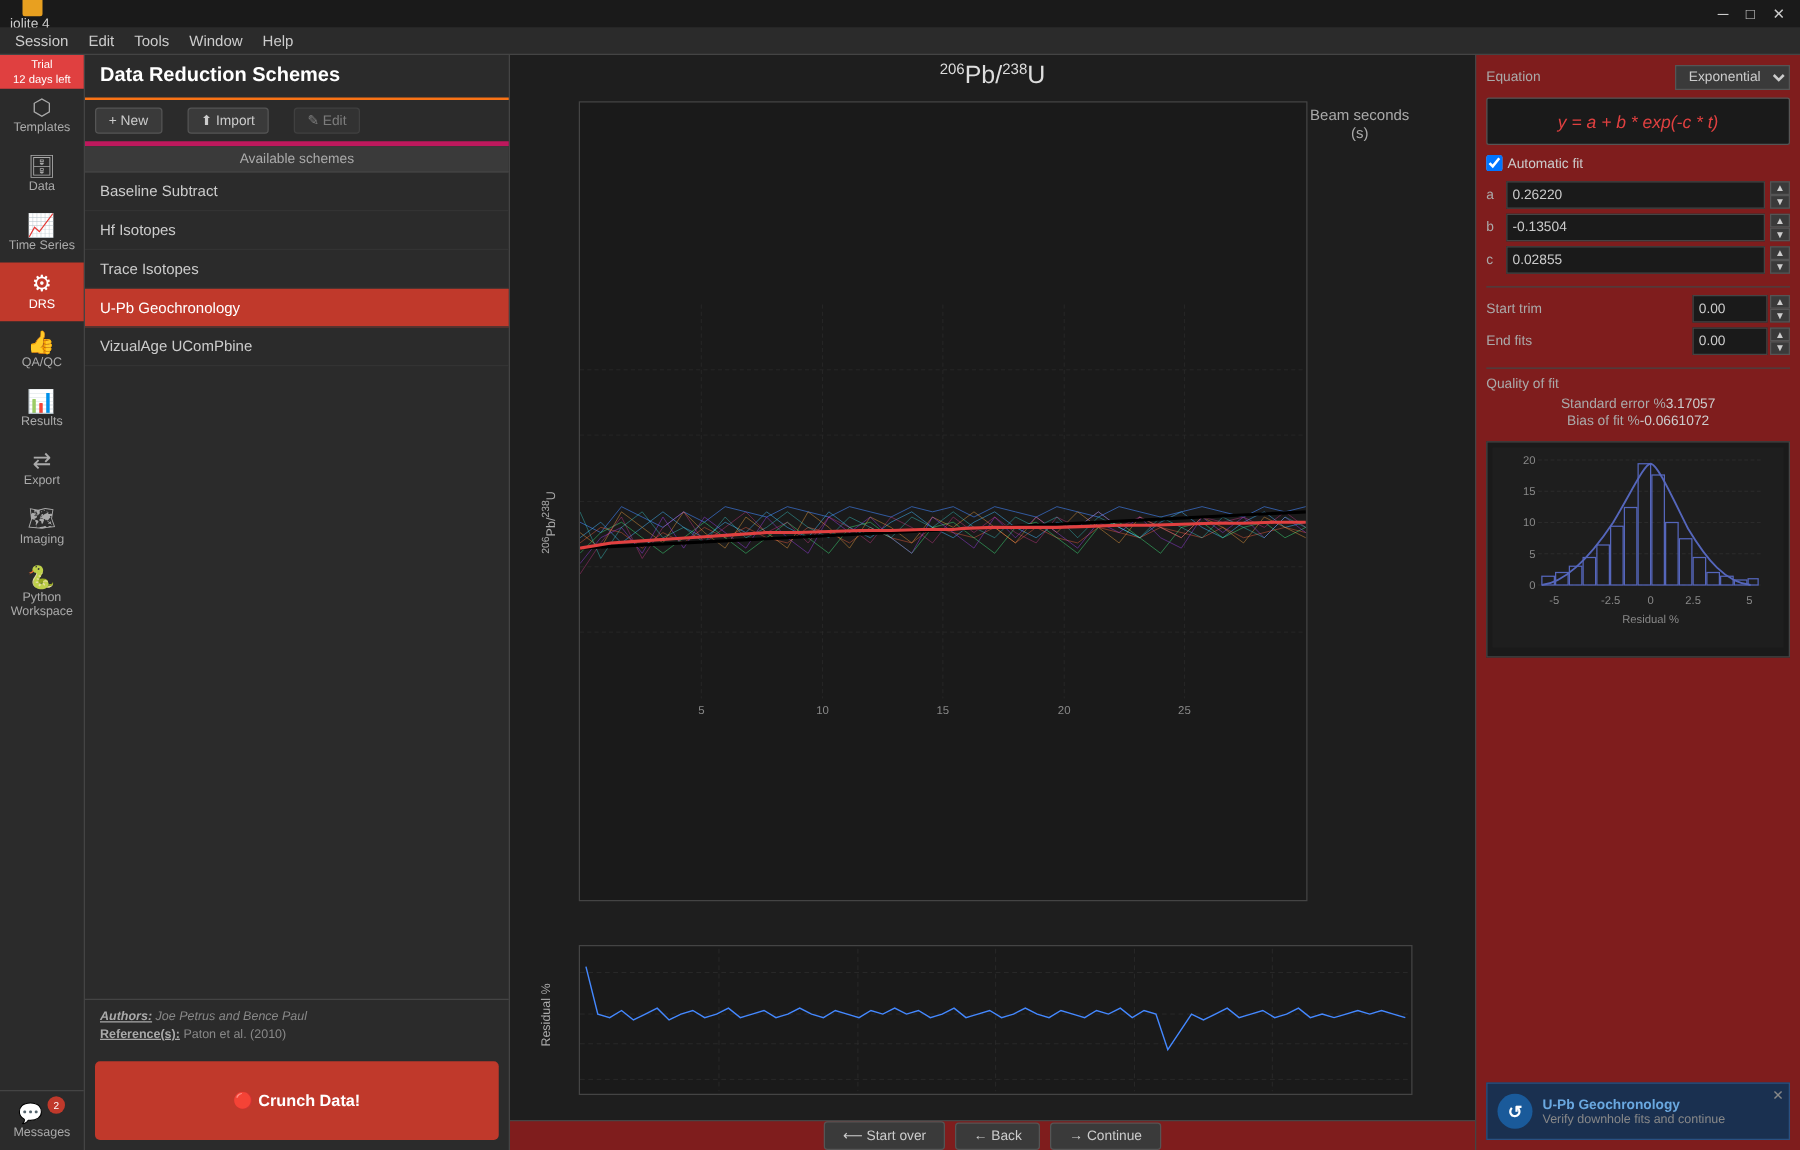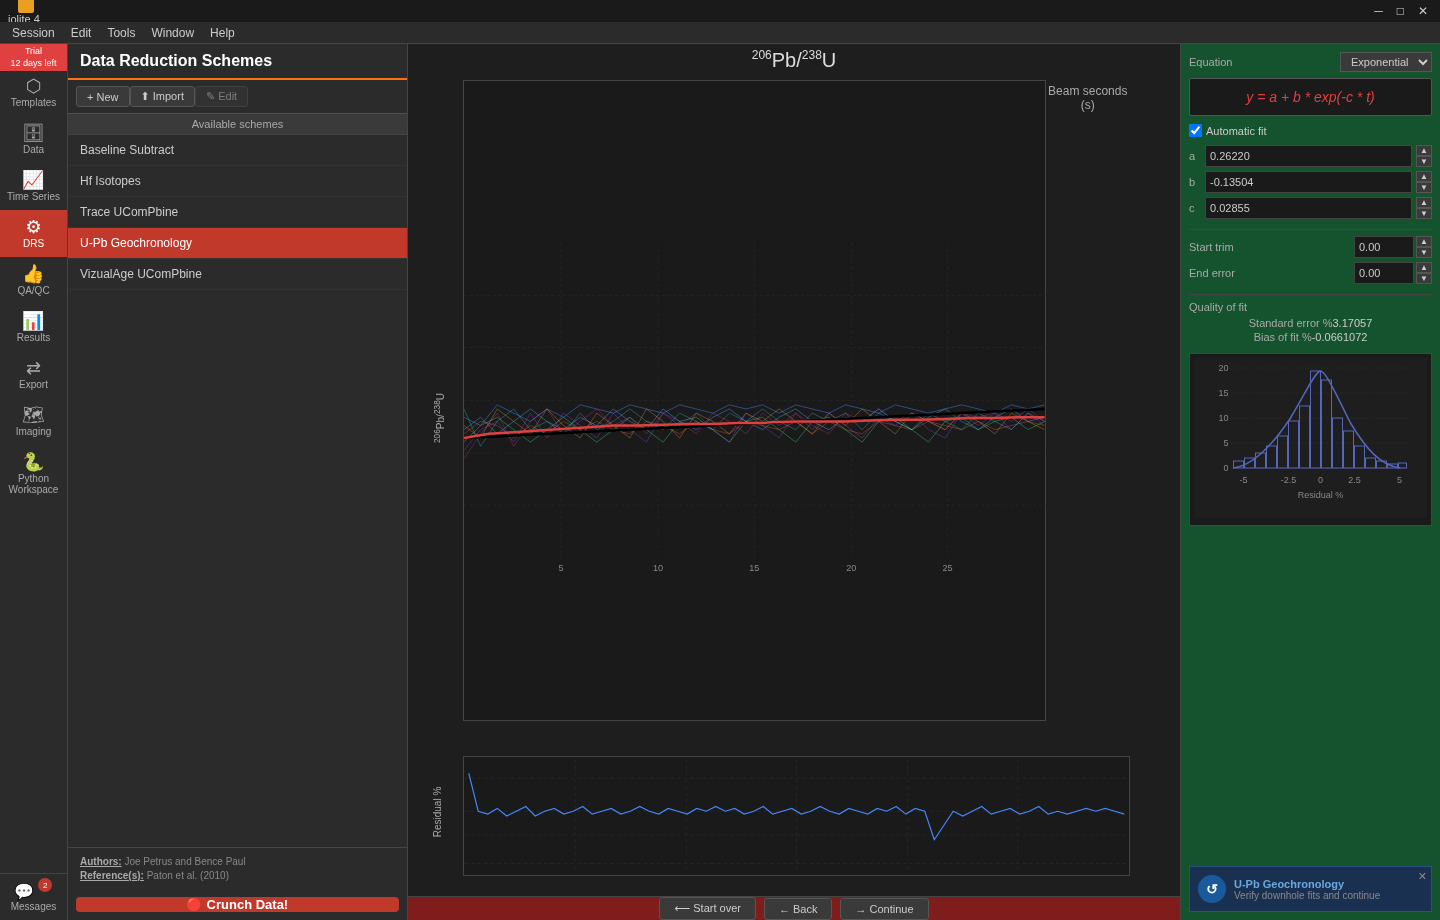--- a/index.html
+++ b/index.html
@@ -23,47 +23,47 @@
     #sidebar { width: 68px; background: #2b2b2b; display: flex; flex-direction: column; align-items: center; padding-top: 0; border-right: 1px solid #444; }
     .trial-badge { background: #e04040; color: white; font-size: 9px; text-align: center; padding: 2px 4px; width: 100%; line-height: 1.3; }
     .sidebar-item { display: flex; flex-direction: column; align-items: center; padding: 8px 4px; cursor: pointer; width: 100%; color: #aaa; font-size: 10px; gap: 2px; }
     .sidebar-item.active { background: #c0392b; color: white; }
     .sidebar-icon { font-size: 18px; line-height: 1; }
     .sidebar-label { text-align: center; }
 
     
     #panel { width: 340px; background: #2b2b2b; border-right: 1px solid #444; display: flex; flex-direction: column; }
     #panel-header { padding: 8px 12px; font-size: 16px; font-weight: bold; color: white; border-bottom: 2px solid #f97316; }
-    #panel-toolbar { display: flex; gap: 0; padding: 6px 8px; border-bottom: 1px solid #be185d; }
+    #panel-toolbar { display: flex; gap: 20px; padding: 6px 8px; border-bottom: 4px solid #be185d; }
     .toolbar-btn { background: #3a3a3a; border: 1px solid #555; color: #ccc; padding: 3px 10px; font-size: 11px; cursor: pointer; border-radius: 3px; display: flex; align-items: center; gap: 3px; }
     .toolbar-btn.disabled { opacity: 0.5; cursor: not-allowed; }
     #schemes-label { background: #3a3a3a; padding: 4px 8px; font-size: 11px; color: #aaa; border-bottom: 1px solid #444; text-align: center; }
     .scheme-item { padding: 8px 12px; cursor: pointer; border-bottom: 1px solid #333; color: #ccc; }
     .scheme-item.active { background: #c0392b; color: white; }
     #panel-footer { margin-top: auto; padding: 8px 12px; border-top: 1px solid #444; font-size: 10px; color: #888; }
     #panel-footer .footer-label { color: #aaa; font-weight: bold; text-decoration: underline; }
-    #crunch-btn { background: #c0392b; border: none; color: white; font-size: 13px; font-weight: bold; padding: 0; width: calc(100% - 16px); margin: 8px; border-radius: 4px; cursor: pointer; display: flex; align-items: center; justify-content: center; gap: 6px; }
+    #crunch-btn { background: #c0392b; border: none; color: white; font-size: 13px; font-weight: bold; padding: 24px; width: calc(100% - 16px); margin: 8px; border-radius: 4px; cursor: pointer; display: flex; align-items: center; justify-content: center; gap: 6px; }
 
     
     #content { flex: 1; display: flex; flex-direction: column; background: #1e1e1e; overflow: hidden; }
     #chart-title { text-align: center; font-size: 20px; color: #ddd; padding: 4px 0 8px 0; }
     #chart-title sup { font-size: 12px; }
     #main-chart-wrap { flex: 1; display: flex; position: relative; padding: 0 60px 40px 60px; }
     .chart-yaxis-label { position: absolute; left: 4px; top: 50%; transform: translateY(-50%) rotate(-90deg); font-size: 11px; color: #aaa; white-space: nowrap; }
 
     
     #residual-chart-container { height: 140px; display: flex; position: relative; padding: 0 60px 20px 60px; }
     .res-yaxis-label { position: absolute; left: 4px; top: 50%; transform: translateY(-50%) rotate(-90deg); font-size: 11px; color: #aaa; white-space: nowrap; }
 
     
     #bottom-nav { height: 24px; background: #7f1d1d; border-top: 1px solid #444; display: flex; align-items: center; justify-content: center; gap: 8px; }
     .nav-btn { background: #3a3a3a; border: 1px solid #555; color: #ccc; padding: 4px 14px; font-size: 11px; cursor: pointer; border-radius: 3px; }
 
     
-    #right-panel { width: 260px; background: #14532d; border-left: 1px solid #444; display: flex; flex-direction: column; padding: 8px; overflow-y: auto; }
+    #right-panel { width: 260px; background: #7f1d1d; border-left: 1px solid #444; display: flex; flex-direction: column; padding: 8px; overflow-y: auto; }
     #equation-header { display: flex; align-items: center; justify-content: space-between; margin-bottom: 6px; }
     #equation-header .label { font-size: 11px; color: #aaa; }
     .equation-box { background: #1a1a1a; border: 1px solid #555; padding: 10px; text-align: center; margin-bottom: 8px; border-radius: 2px; }
     .equation-text { font-size: 14px; color: #e04040; font-style: italic; }
     .auto-fit { display: flex; align-items: center; gap: 4px; margin-bottom: 8px; font-size: 11px; color: #ccc; }
     .auto-fit input[type=checkbox] { margin: 0; }
     .param-row { display: flex; align-items: center; margin-bottom: 4px; gap: 4px; }
     .param-label { width: 12px; font-size: 11px; color: #aaa; }
     .param-input { flex: 1; background: #1a1a1a; border: 1px solid #444; color: #ccc; font-size: 11px; padding: 2px 4px; height: 22px; }
     .param-spin { display: flex; flex-direction: column; width: 16px; }
@@ -165,31 +165,31 @@
     </div>
     <div id="schemes-label">Available schemes</div>
 
     <div class="scheme-item">
       <span>Baseline Subtract</span>
     </div>
     <div class="scheme-item">
       <span>Hf Isotopes</span>
     </div>
     <div class="scheme-item">
-      <span>Trace UComPbine</span>
+      <span>Trace Isotopes</span>
     </div>
     <div class="scheme-item active">
       <span>U-Pb Geochronology</span>
     </div>
     <div class="scheme-item">
       <span>VizualAge UComPbine</span>
     </div>
 
     <div id="panel-footer">
-      <div style="margin-bottom:3px;">
+      <div style="margin-bottom:3px;font-style:italic;">
         <span class="footer-label">Authors:</span>
         <span> Joe Petrus and Bence Paul</span>
       </div>
       <div>
         <span class="footer-label">Reference(s):</span>
         <span> Paton et al. (2010)</span>
       </div>
     </div>
     <button id="crunch-btn">🔴 Crunch Data!</button>
   </div>
@@ -339,21 +339,21 @@
       <div class="section-val">
         <input type="text" value="0.00" style="width: 60px; background: rgb(26, 26, 26); border: 1px solid rgb(68, 68, 68); color: rgb(204, 204, 204); font-size: 11px; padding: 2px 4px; height: 22px;">
         <div style="display:flex;flex-direction:column;width:16px;">
           <button style="background:#3a3a3a;border:1px solid #555;color:#ccc;font-size:8px;line-height:1;padding:1px;cursor:pointer;width:16px;height:11px;">▲</button>
           <button style="background:#3a3a3a;border:1px solid #555;color:#ccc;font-size:8px;line-height:1;padding:1px;cursor:pointer;width:16px;height:11px;">▼</button>
         </div>
       </div>
     </div>
 
     <div class="section-row">
-      <span class="section-label">End error</span>
+      <span class="section-label">End fits</span>
       <div class="section-val">
         <input type="text" value="0.00" style="width: 60px; background: rgb(26, 26, 26); border: 1px solid rgb(68, 68, 68); color: rgb(204, 204, 204); font-size: 11px; padding: 2px 4px; height: 22px;">
         <div style="display:flex;flex-direction:column;width:16px;">
           <button style="background:#3a3a3a;border:1px solid #555;color:#ccc;font-size:8px;line-height:1;padding:1px;cursor:pointer;width:16px;height:11px;">▲</button>
           <button style="background:#3a3a3a;border:1px solid #555;color:#ccc;font-size:8px;line-height:1;padding:1px;cursor:pointer;width:16px;height:11px;">▼</button>
         </div>
       </div>
     </div>
 
     <div class="divider"></div>

